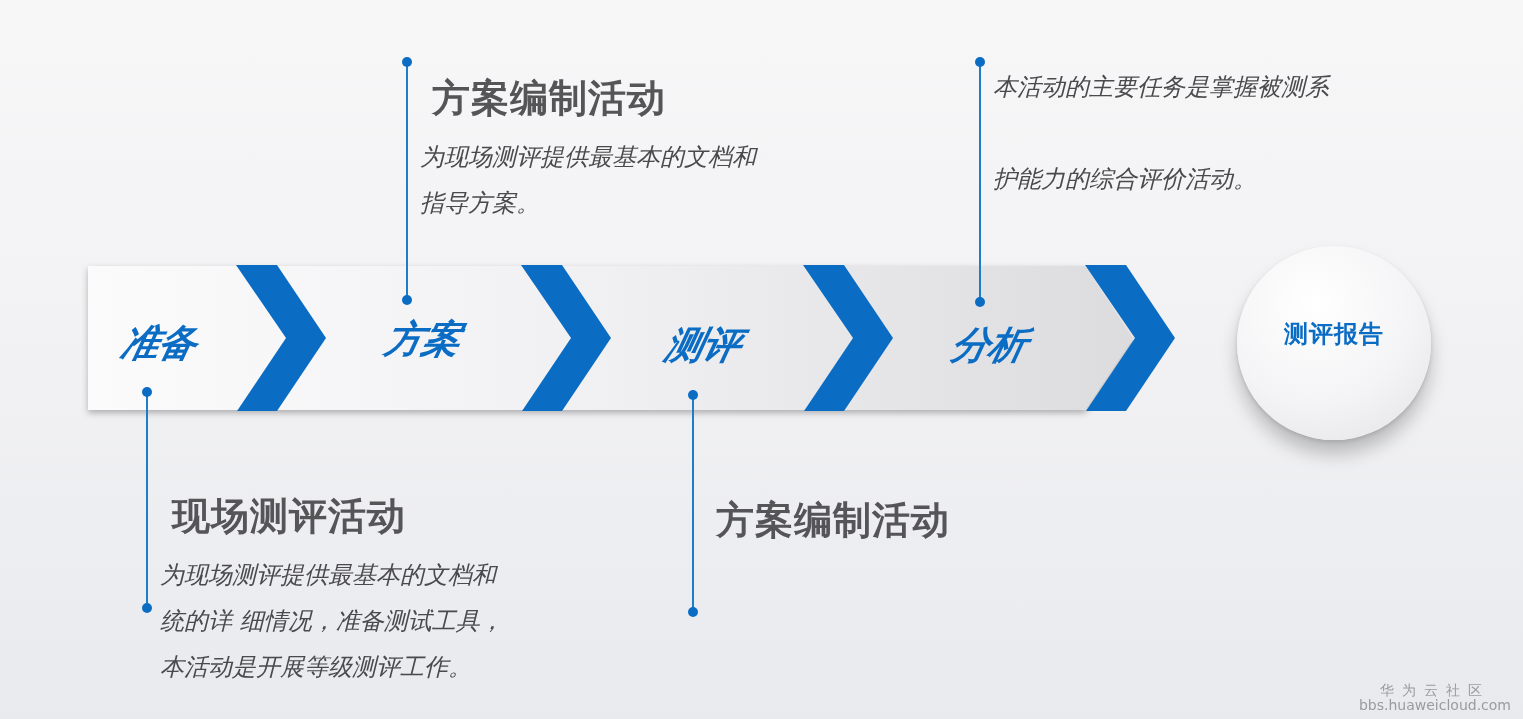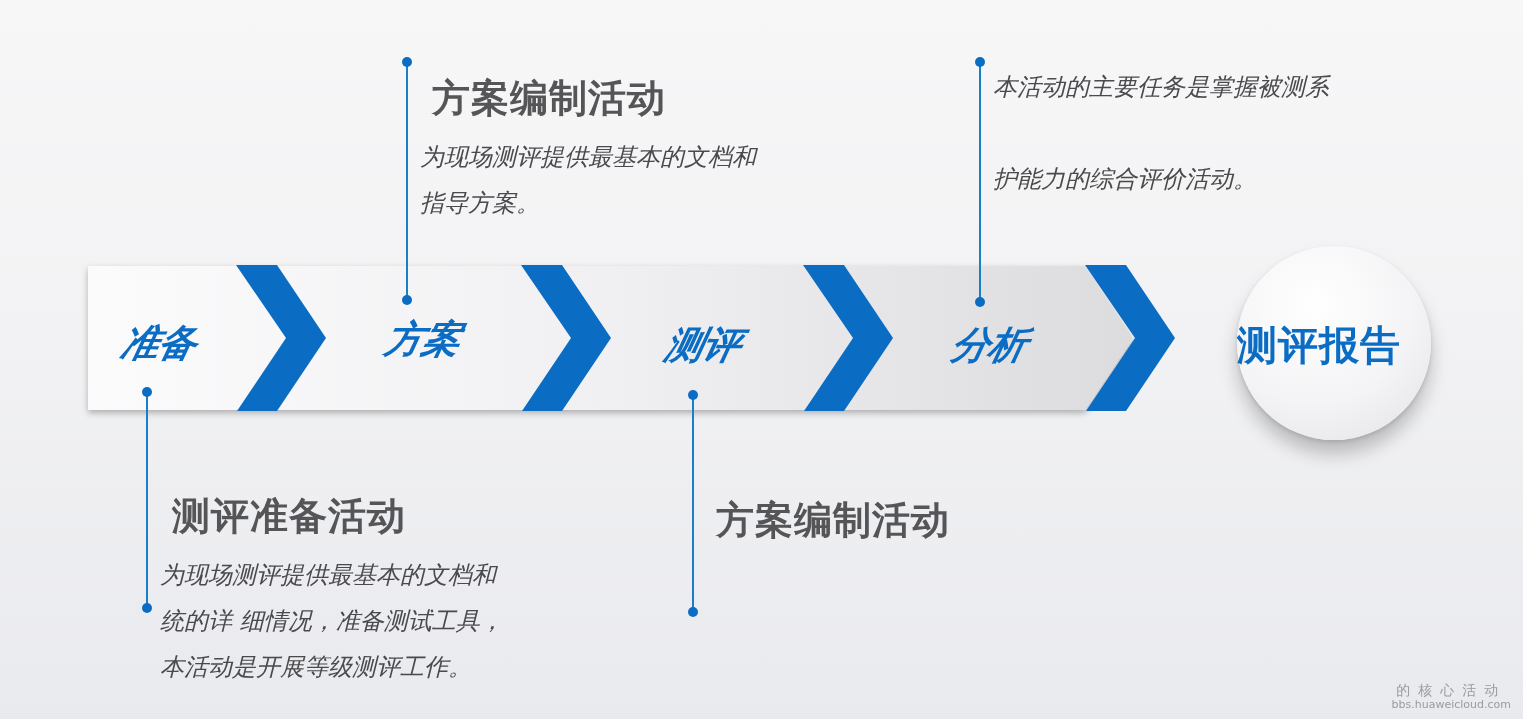--- a/index.html
+++ b/index.html
@@ -5,30 +5,30 @@
   html,body{margin:0;padding:0;}
   body{width:1523px;height:719px;position:relative;overflow:hidden;
     background:linear-gradient(180deg,#f7f7f8 0%,#f2f2f4 45%,#e9eaee 100%);
     font-family:"DejaVu Sans","Liberation Sans",sans-serif;}
   .band{position:absolute;left:0;top:0;}
   .stage-label{position:absolute;font-family:"DejaVu Sans",sans-serif;font-weight:bold;font-style:italic;
     color:#0b6cc4;font-size:38px;transform:skewX(-12deg);letter-spacing:-1px;white-space:nowrap;}
   .report-circle{position:absolute;left:1237px;top:246px;width:194px;height:194px;border-radius:50%;
     background:radial-gradient(circle at 40% 30%,#ffffff 0%,#f4f4f6 55%,#e2e2e6 100%);
     box-shadow:0 14px 18px rgba(0,0,0,0.22),0 2px 4px rgba(0,0,0,0.12);}
-  .report-label{position:absolute;left:0;right:0;top:72px;color:#0b6cc4;
-    font-weight:bold;font-size:40px;letter-spacing:1px;}
+  .report-label{position:absolute;left:0;right:0;top:72px;text-align:center;color:#0b6cc4;
+    font-weight:bold;font-size:24px;letter-spacing:1px;}
   .vline{position:absolute;width:2px;background:#1a7fc8;}
   .dot{position:absolute;width:10px;height:10px;border-radius:50%;background:#0b6cc4;}
   .block{position:absolute;}
   .block h2{margin:12px;font-size:38px;font-weight:bold;color:#555558;line-height:48px;letter-spacing:1px;}
   .block p{margin:6px 0 0 0;font-size:24px;color:#4a4a4d;line-height:46px;font-style:italic;}
   .watermark{position:absolute;right:12px;bottom:8px;text-align:center;color:#9a9aa0;}
   .wm-cn{font-size:14px;letter-spacing:8px;line-height:18px;}
-  .wm-url{font-size:11px;line-height:12px;}
+  .wm-url{font-size:14px;line-height:12px;}
 </style>
 </head>
 <body>
 
 <svg class="band" width="1523" height="719" viewBox="0 0 1523 719">
   <defs>
     <linearGradient id="bandGrad" x1="0" y1="0" x2="1" y2="0">
       <stop offset="0" stop-color="#fbfbfc"></stop>
       <stop offset="0.5" stop-color="#f0f0f2"></stop>
       <stop offset="1" stop-color="#dcdcdf"></stop>
@@ -79,28 +79,28 @@
 
 <div class="block" style="left:993px;top:58px;">
   <p>
     <span>本活动的主要任务是掌握被测系</span><br>
     <br>
     <span>护能力的综合评价活动。</span>
   </p>
 </div>
 
 <div class="block" style="left:160px;top:480px;">
-  <h2>测评准备活动</h2>
+  <h2>现场测评活动</h2>
   <p>
     <span>为现场测评提供最基本的文档和</span><br>
     <span>统的详 细情况，准备测试工具，</span><br>
     <span>本活动是开展等级测评工作。</span>
   </p>
 </div>
 
 <div class="block" style="left:704px;top:484px;">
   <h2>方案编制活动</h2>
 </div>
 
 <div class="watermark">
-  <div class="wm-cn">的核心活动</div>
+  <div class="wm-cn">华为云社区</div>
   <div class="wm-url">bbs.huaweicloud.com</div>
 </div>
 
 </body></html>

